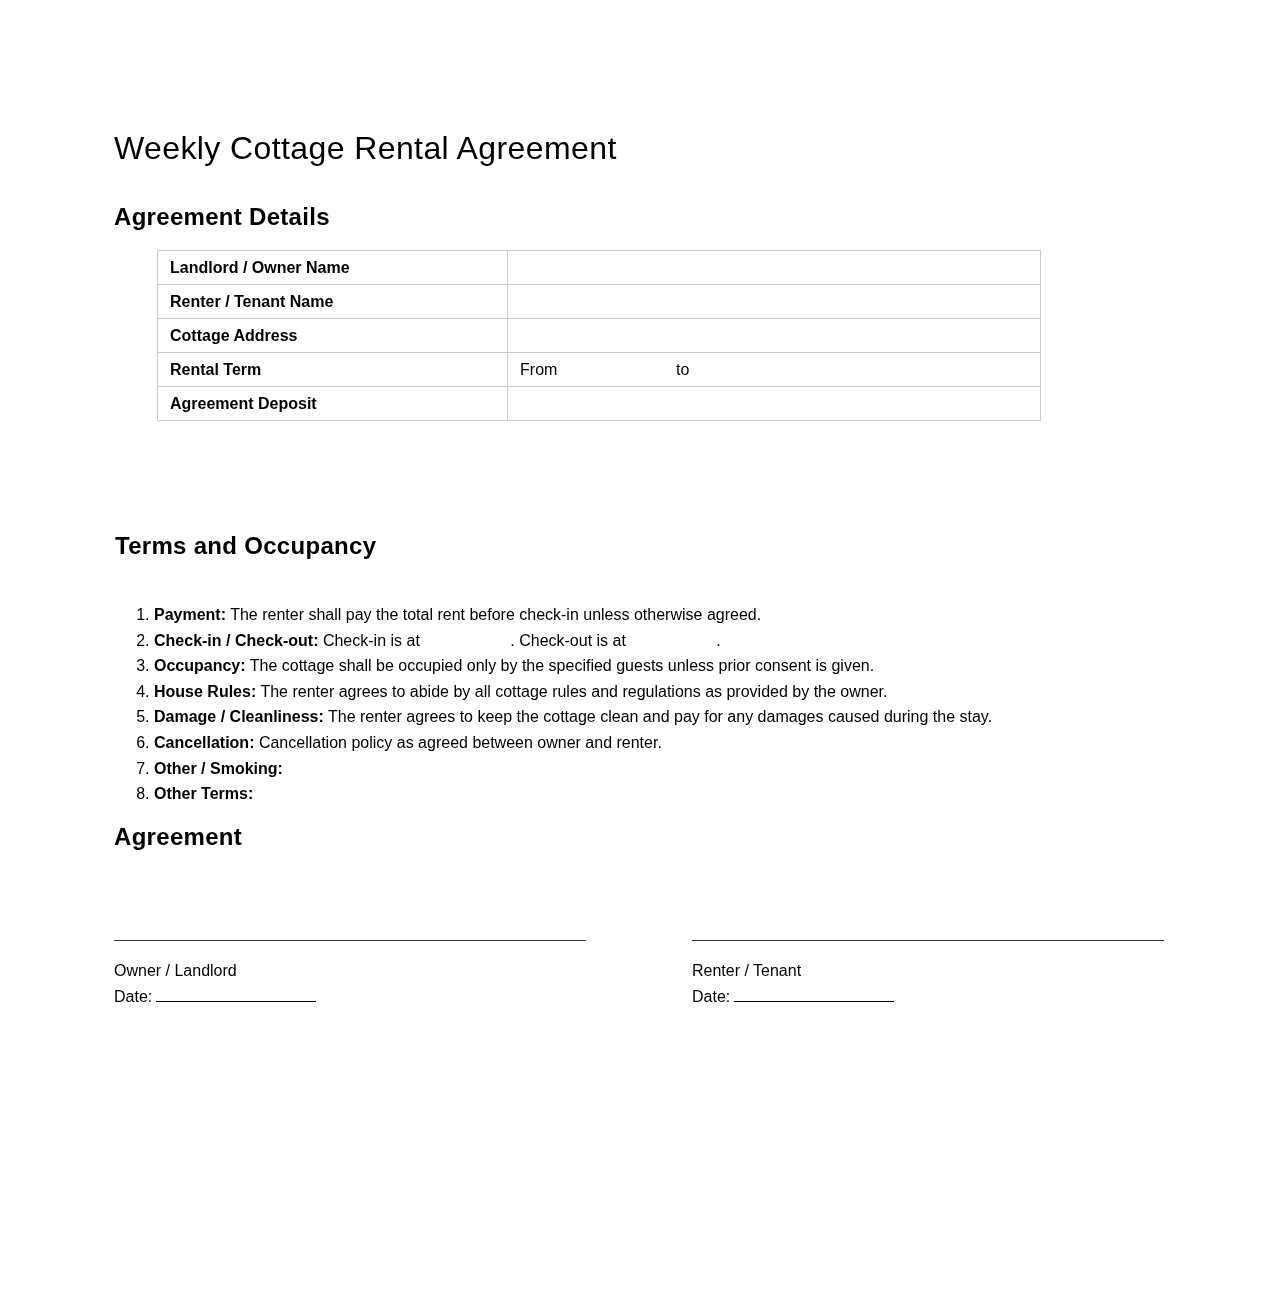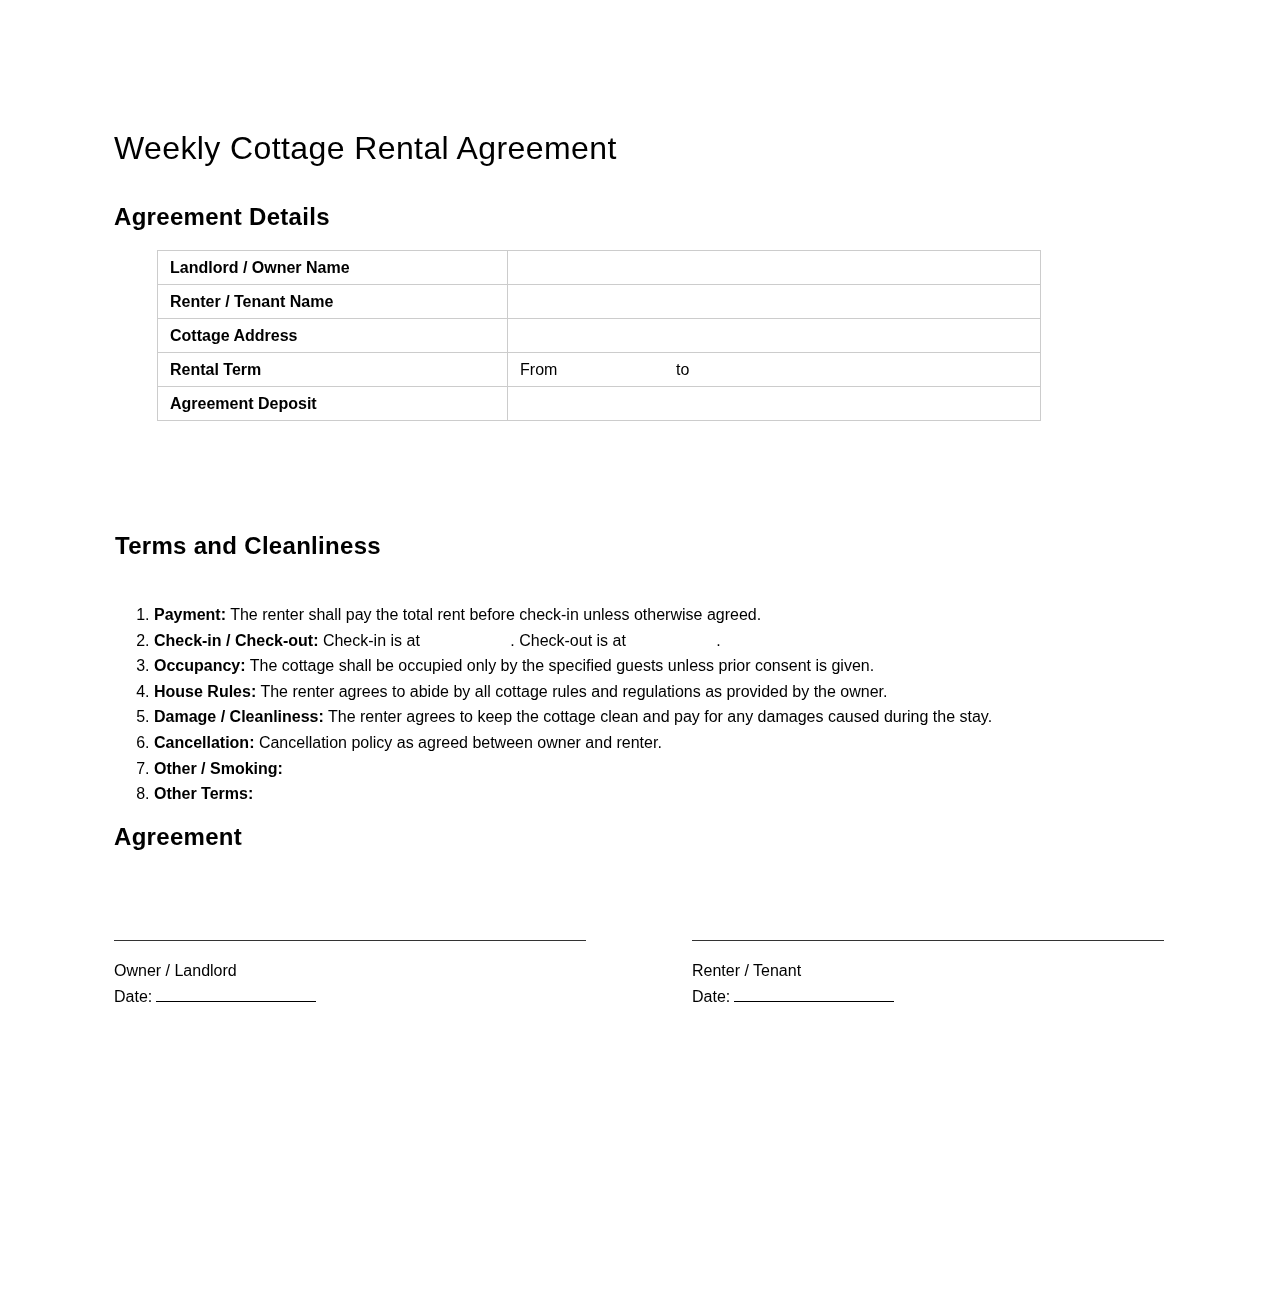--- a/index.html
+++ b/index.html
@@ -132,21 +132,21 @@
         <span class="term-from"><span>From</span></span><span>to</span>
       </td>
     </tr>
     <tr>
       <td class="label">Agreement Deposit</td>
       <td class="value"></td>
     </tr>
   </tbody>
     </table>
 
-  <h2 class="section-heading h-terms">Terms and Cleanliness</h2>
+  <h2 class="section-heading h-terms">Terms and Occupancy</h2>
 
   <ol class="terms">
     <li><b>Payment:</b><span> The renter shall pay the total rent before check-in unless otherwise agreed.</span></li>
     <li><b>Check-in / Check-out:</b><span style="white-space:pre"> Check-in is at </span><span class="blank"></span><span style="white-space:pre">. Check-out is at </span><span class="blank"></span><span>.</span></li>
     <li><b>Occupancy:</b><span> The cottage shall be occupied only by the specified guests unless prior consent is given.</span></li>
     <li><b>House Rules:</b><span> The renter agrees to abide by all cottage rules and regulations as provided by the owner.</span></li>
     <li><b>Damage / Cleanliness:</b><span> The renter agrees to keep the cottage clean and pay for any damages caused during the stay.</span></li>
     <li><b>Cancellation:</b><span> Cancellation policy as agreed between owner and renter.</span></li>
     <li><b>Other / Smoking:</b><span></span></li>
     <li><b>Other Terms:</b><span></span></li>

